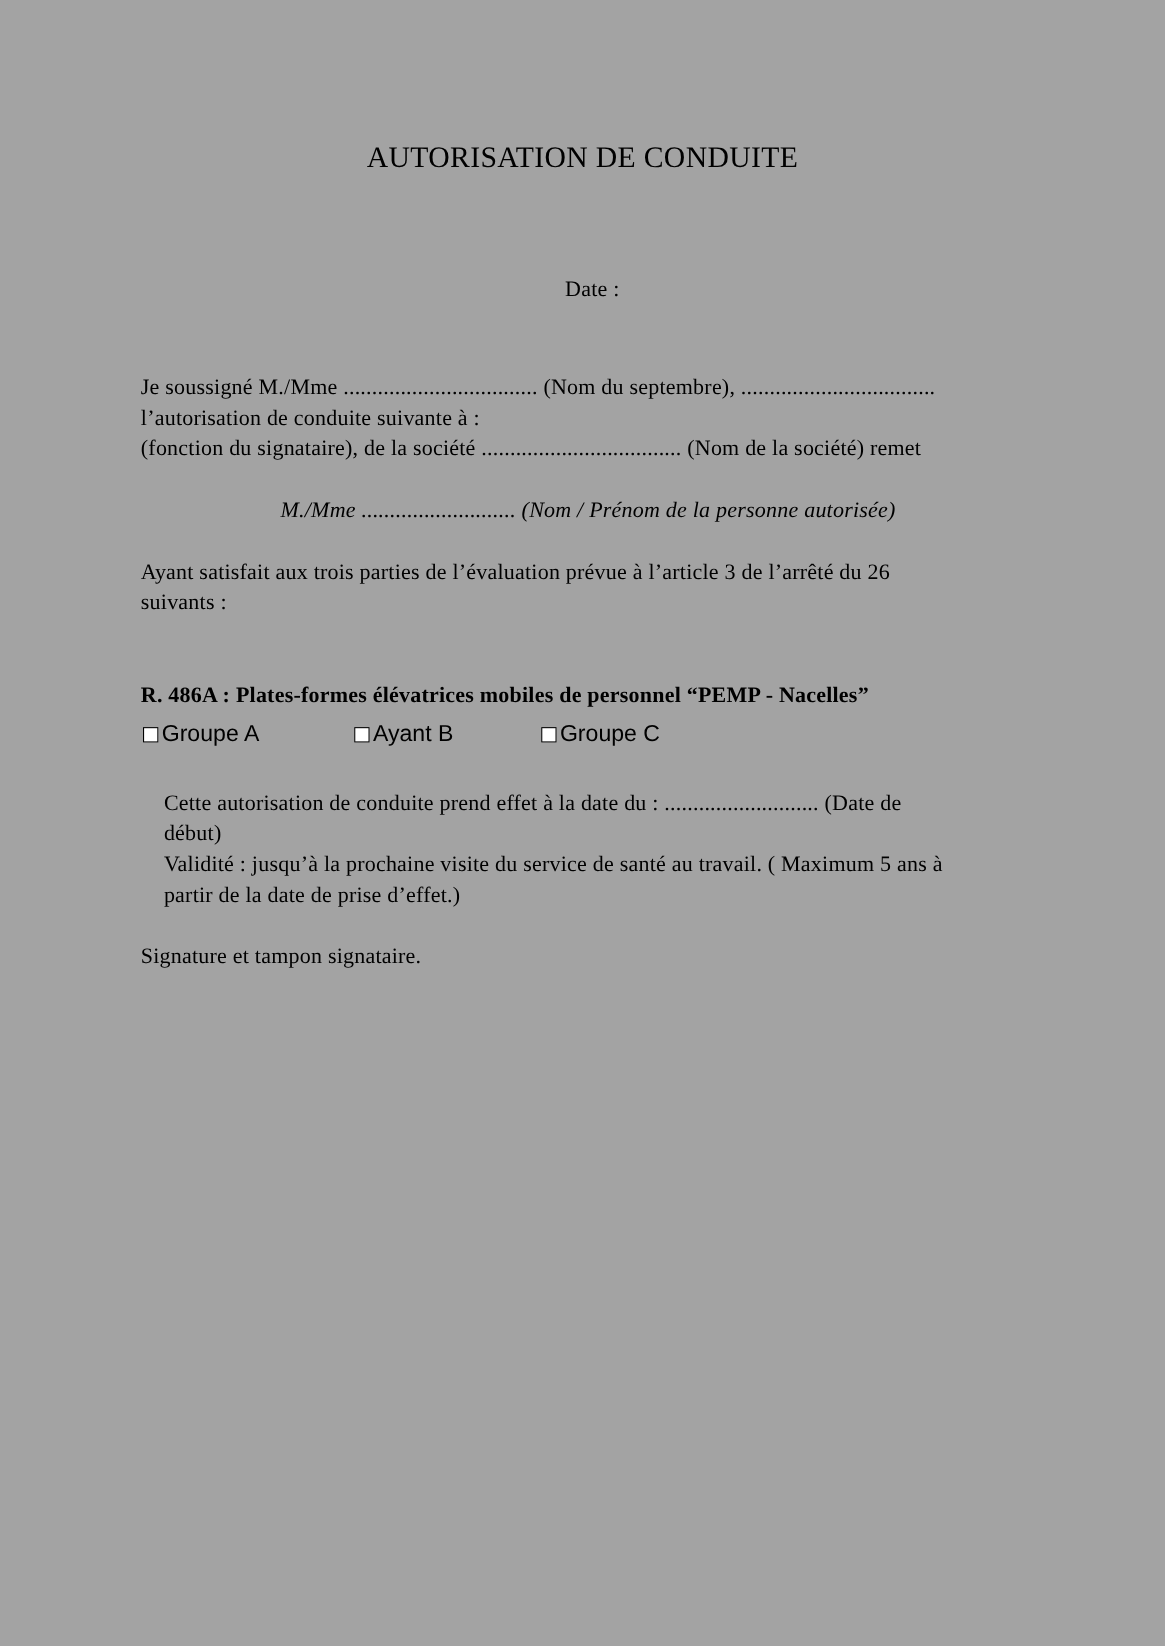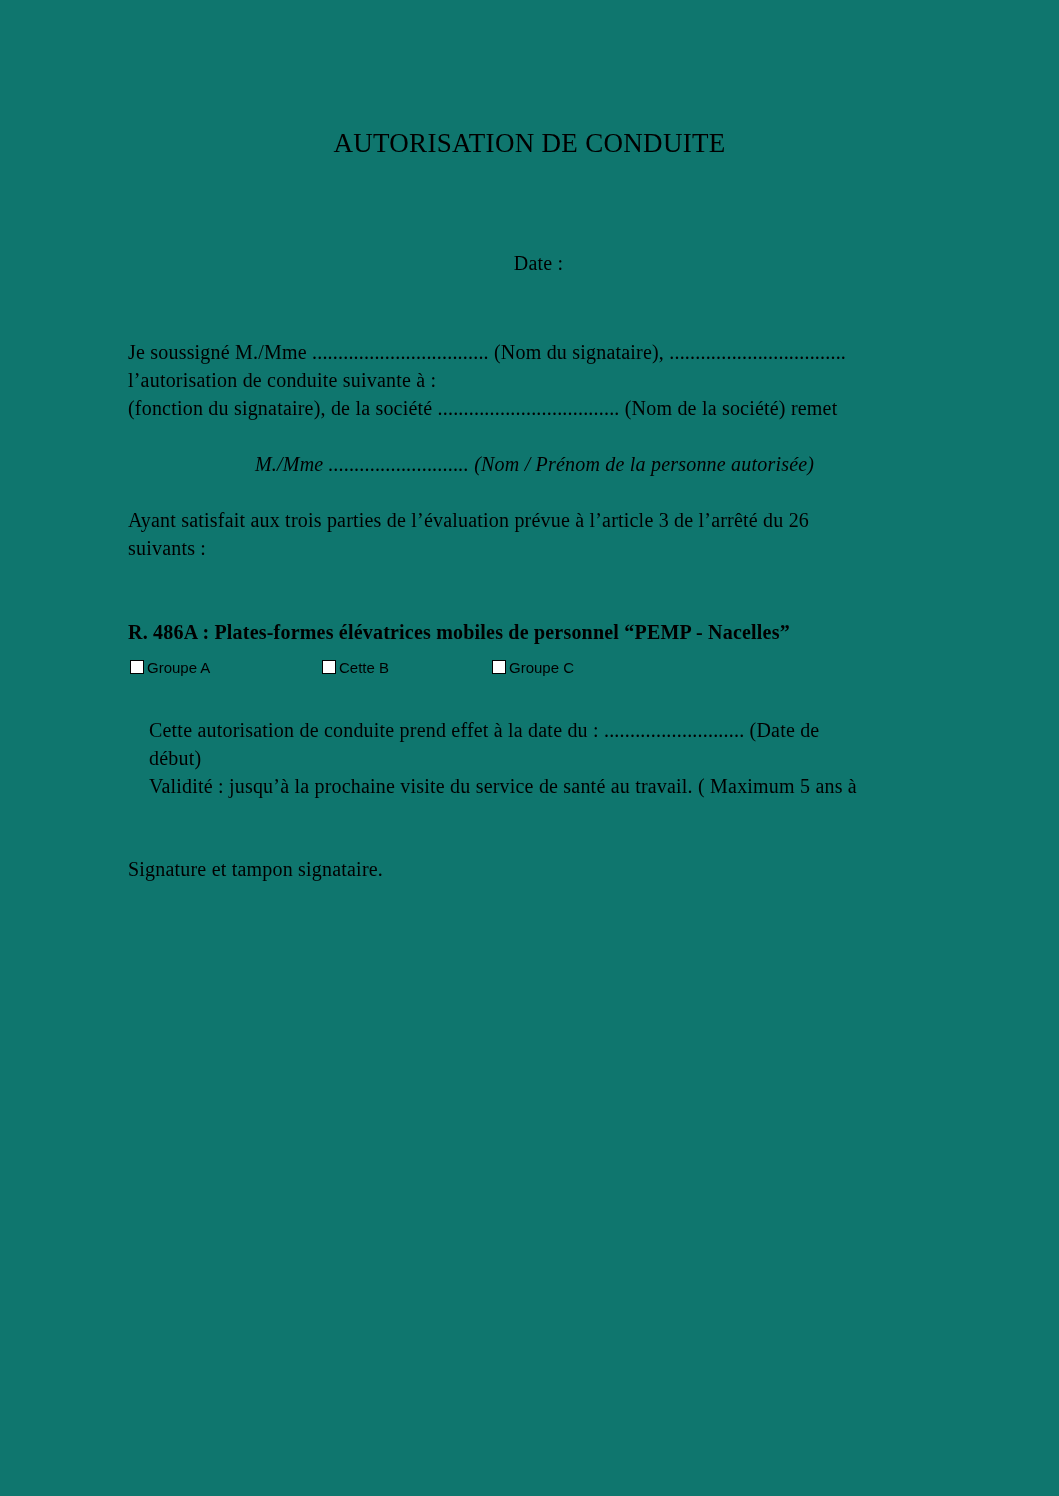--- a/index.html
+++ b/index.html
@@ -1,20 +1,20 @@
 <!DOCTYPE html>
 <html><head>
 <meta charset="utf-8">
 <style>
   html, body { margin: 0; padding: 0; background: #ffffff; }
   .page {
     position: relative;
     width: 1059px;
     height: 1496px;
-    background: #0f766e;
+    background: #a3a3a3;
     color: #000000;
     font-family: "Liberation Serif", serif;
     font-size: 20px;
     line-height: 28px;
     letter-spacing: 0.2px;
     overflow: hidden;
   }
   .abs { position: absolute; left: 128px; right: 110px; }
   .title {
     position: absolute;
@@ -31,21 +31,21 @@
   }
   .date-label { top: 249px; white-space: pre; text-align: center; }
   .intro { top: 338px; }
   .authorized { position: absolute; left: 255px; right: 60px; top: 450px; white-space: pre; font-style: italic; }
   .evaluation { top: 506px; }
   .category { top: 618px; font-weight: bold; white-space: pre; }
   .groups {
     top: 655px;
     height: 28px;
     font-family: "Liberation Sans", sans-serif;
-    font-size: 15px;
+    font-size: 21px;
     line-height: 26px;
     letter-spacing: 0;
   }
   .group { position: absolute; top: 0; white-space: nowrap; }
   .group.g1 { left: 2px; }
   .group.g2 { left: 194px; }
   .group.g3 { left: 364px; }
   .checkbox {
     display: inline-block;
     width: 12px;
@@ -63,41 +63,42 @@
 </head>
 <body>
 
 <div class="page">
 
   <h1 class="title">AUTORISATION DE CONDUITE</h1>
 
   <div class="abs date-label">Date :</div>
 
   <div class="abs intro">
-      <div class="line">Je soussigné M./Mme .................................. (Nom du signataire), ..................................</div>
+      <div class="line">Je soussigné M./Mme .................................. (Nom du septembre), ..................................</div>
       <div class="line">l’autorisation de conduite suivante à :</div>
       <div class="line">(fonction du signataire), de la société ................................... (Nom de la société) remet</div>
     </div>
 
   <div class="authorized">M./Mme ........................... (Nom / Prénom de la personne autorisée)</div>
 
   <div class="abs evaluation">
       <div class="line">Ayant satisfait aux trois parties de l’évaluation prévue à l’article 3 de l’arrêté du 26</div>
       <div class="line">suivants :</div>
     </div>
 
   <div class="abs category">R. 486A : Plates-formes élévatrices mobiles de personnel “PEMP - Nacelles”</div>
 
   <div class="abs groups">
     <span class="group g1"><span class="checkbox"></span><span>Groupe A</span></span>
-    <span class="group g2"><span class="checkbox"></span><span>Cette B</span></span>
+    <span class="group g2"><span class="checkbox"></span><span>Ayant B</span></span>
     <span class="group g3"><span class="checkbox"></span><span>Groupe C</span></span>
   </div>
 
   <div class="abs effect">
       <div class="line">Cette autorisation de conduite prend effet à la date du : ........................... (Date de</div>
       <div class="line">début)</div>
       <div class="line">Validité : jusqu’à la prochaine visite du service de santé au travail. ( Maximum 5 ans à</div>
+      <div class="line">partir de la date de prise d’effet.)</div>
     </div>
 
   <div class="abs signature">Signature et tampon signataire.</div>
 
 </div>
 
 </body></html>

